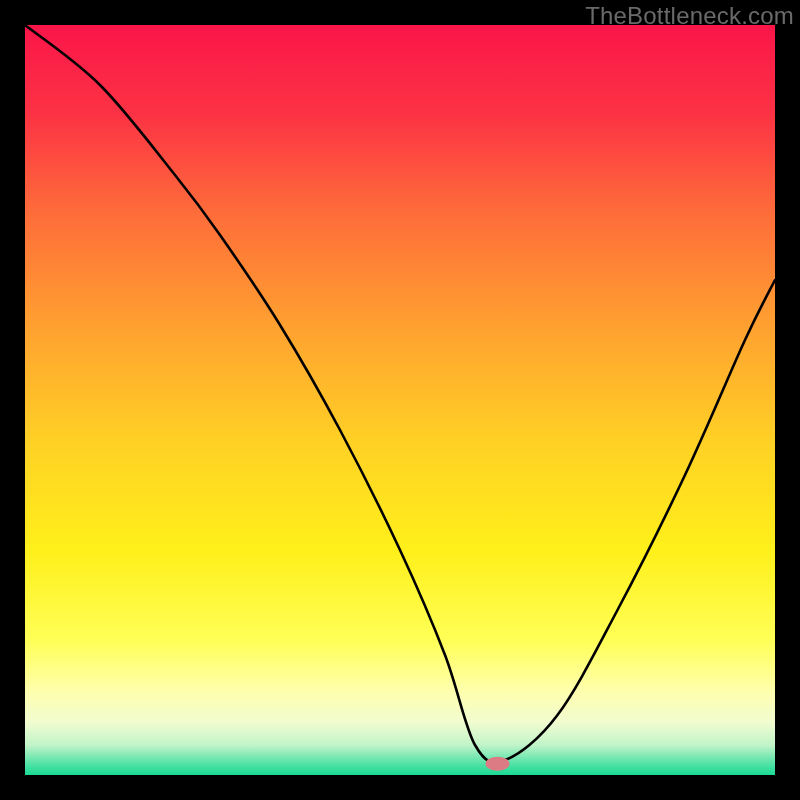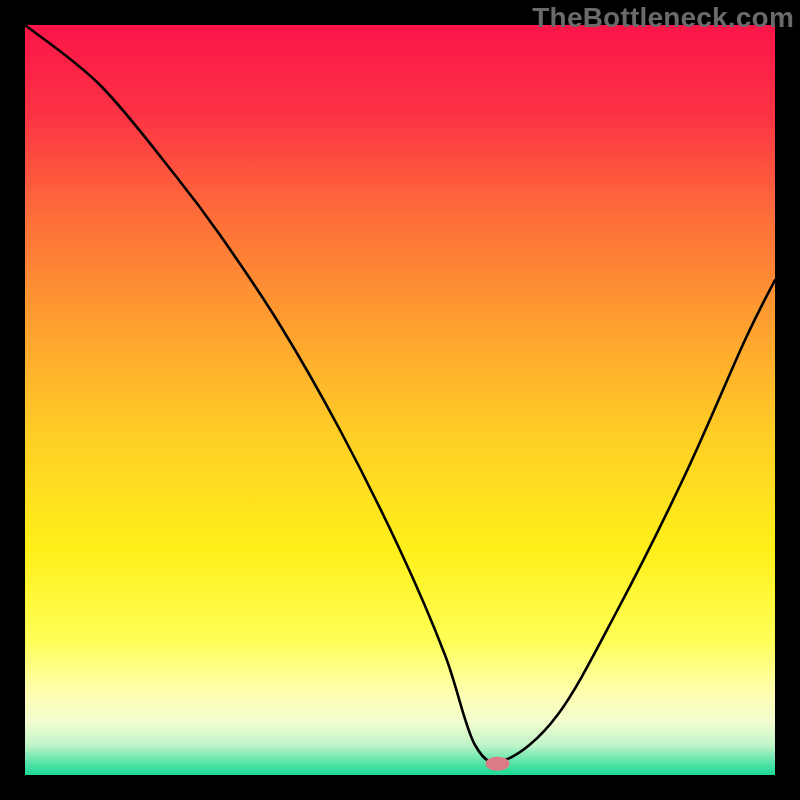--- a/index.html
+++ b/index.html
@@ -14,22 +14,22 @@
   .chart-wrap {
     position: relative;
     width: 800px;
     height: 800px;
   }
   .watermark {
     position: absolute;
     top: 2px;
     right: 6px;
     color: #6a6a6a;
-    font-size: 28px;
-    font-weight: 700;
+    font-size: 24px;
+    font-weight: 400;
     letter-spacing: 0.2px;
     z-index: 5;
   }
   svg.plot {
     position: absolute;
     left: 0;
     top: 0;
     width: 800px;
     height: 800px;
   }

